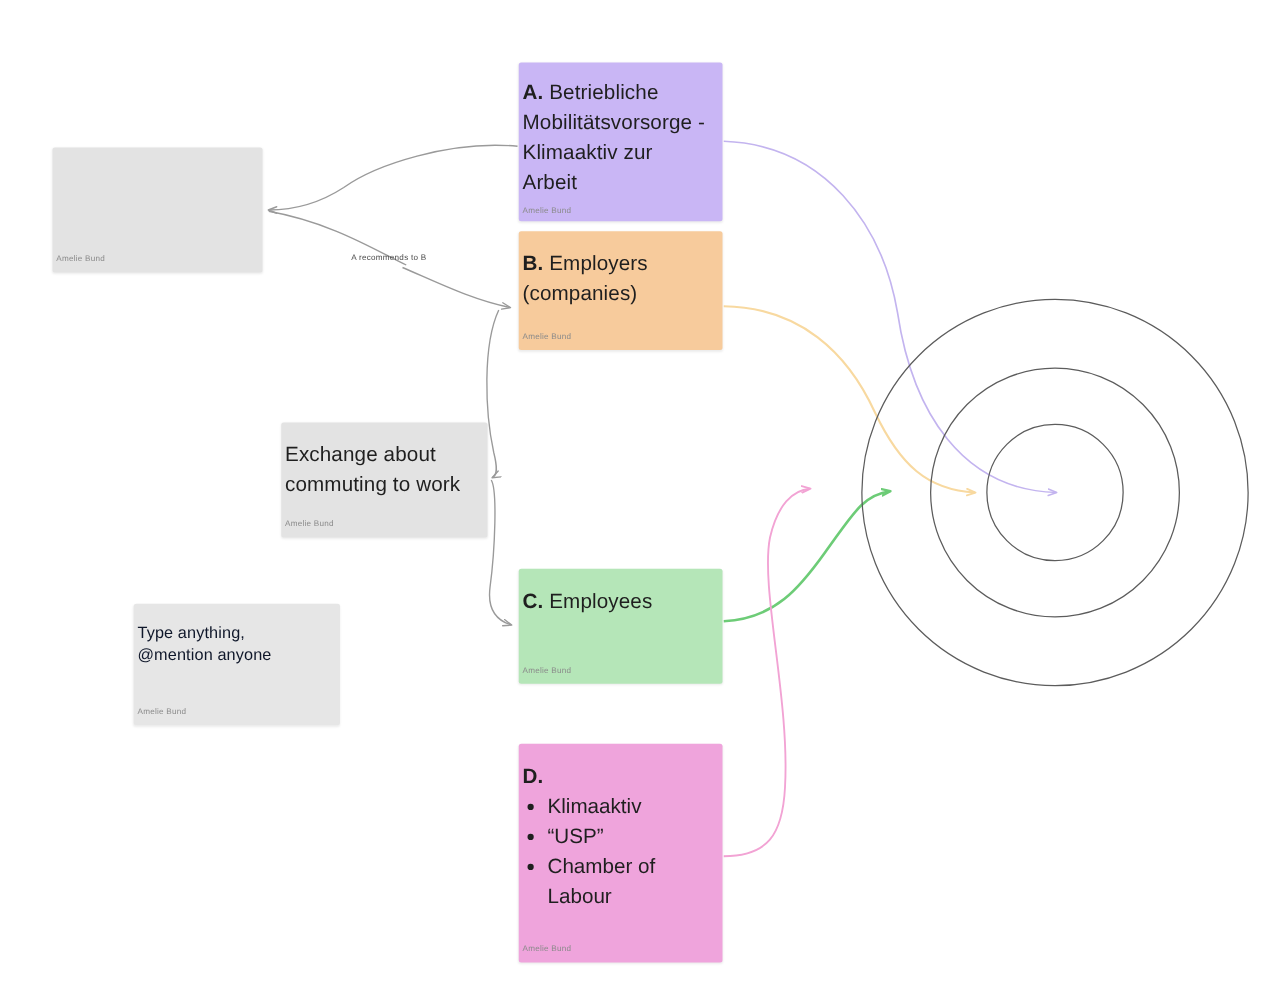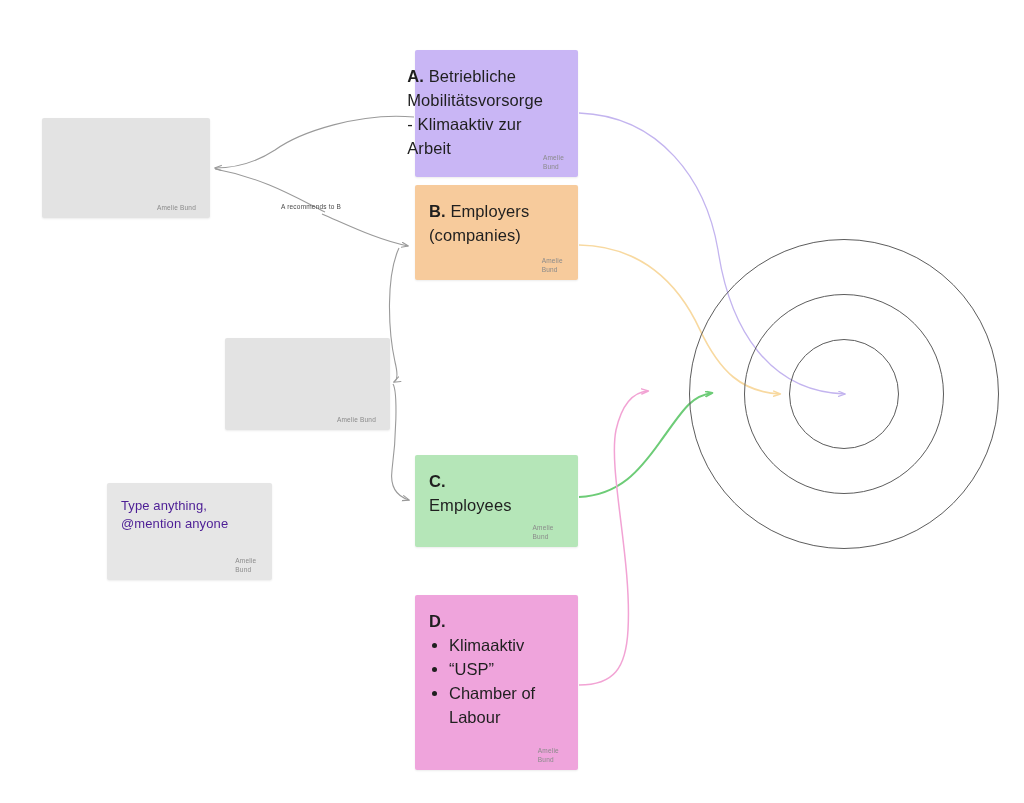--- a/index.html
+++ b/index.html
@@ -24,24 +24,24 @@
     left: 0;
     top: 0;
     width: 1024px;
     height: 803px;
     pointer-events: none;
   }
   .card {
     position: absolute;
     box-sizing: border-box;
     border-radius: 2px;
-    padding: 14px 14px 6px 14px;
+    padding: 14px 14px 6px 3px;
     display: flex;
-    flex-direction: row;
-    justify-content: flex-end;
+    flex-direction: column;
+    justify-content: center;
     box-shadow: 0 1px 2px rgba(0,0,0,0.08);
   }
   .card .body {
     flex: 1 1 auto;
   }
   .card .title {
     font-size: 16.5px;
     line-height: 24px;
     color: #1f1f1f;
     letter-spacing: 0.1px;
@@ -62,21 +62,21 @@
     margin: 0;
     padding-left: 20px;
     list-style-type: disc;
   }
   .card ul li {
     font-size: 16.5px;
     line-height: 24px;
     color: #1f1f1f;
   }
   .card.placeholder .title {
-    color: #4c1d95;
+    color: #0f172a;
     font-size: 13px;
     line-height: 18px;
   }
   .edge-label {
     position: absolute;
     font-size: 6.5px;
     line-height: 9px;
     color: #4a4a4a;
     white-space: nowrap;
     letter-spacing: 0.2px;
@@ -148,20 +148,23 @@
   </div>
 
   <div class="card" style="left:415px; top:185px; width:163px; height:95px; background:#f7cb9c;">
     <div class="body">
       <div class="title"><b>B.</b><span> Employers (companies)</span></div>
     </div>
     <div class="author">Amelie Bund</div>
   </div>
 
   <div class="card" style="left:225px; top:338px; width:165px; height:92px; background:#e3e3e3;">
+    <div class="body">
+      <div class="title">Exchange about commuting to work</div>
+    </div>
     <div class="author">Amelie Bund</div>
   </div>
 
   <div class="card placeholder" style="left:107px; top:483px; width:165px; height:97px; background:#e6e6e6;">
     <div class="body">
       <div class="title">Type anything, @mention anyone</div>
     </div>
     <div class="author">Amelie Bund</div>
   </div>
 

